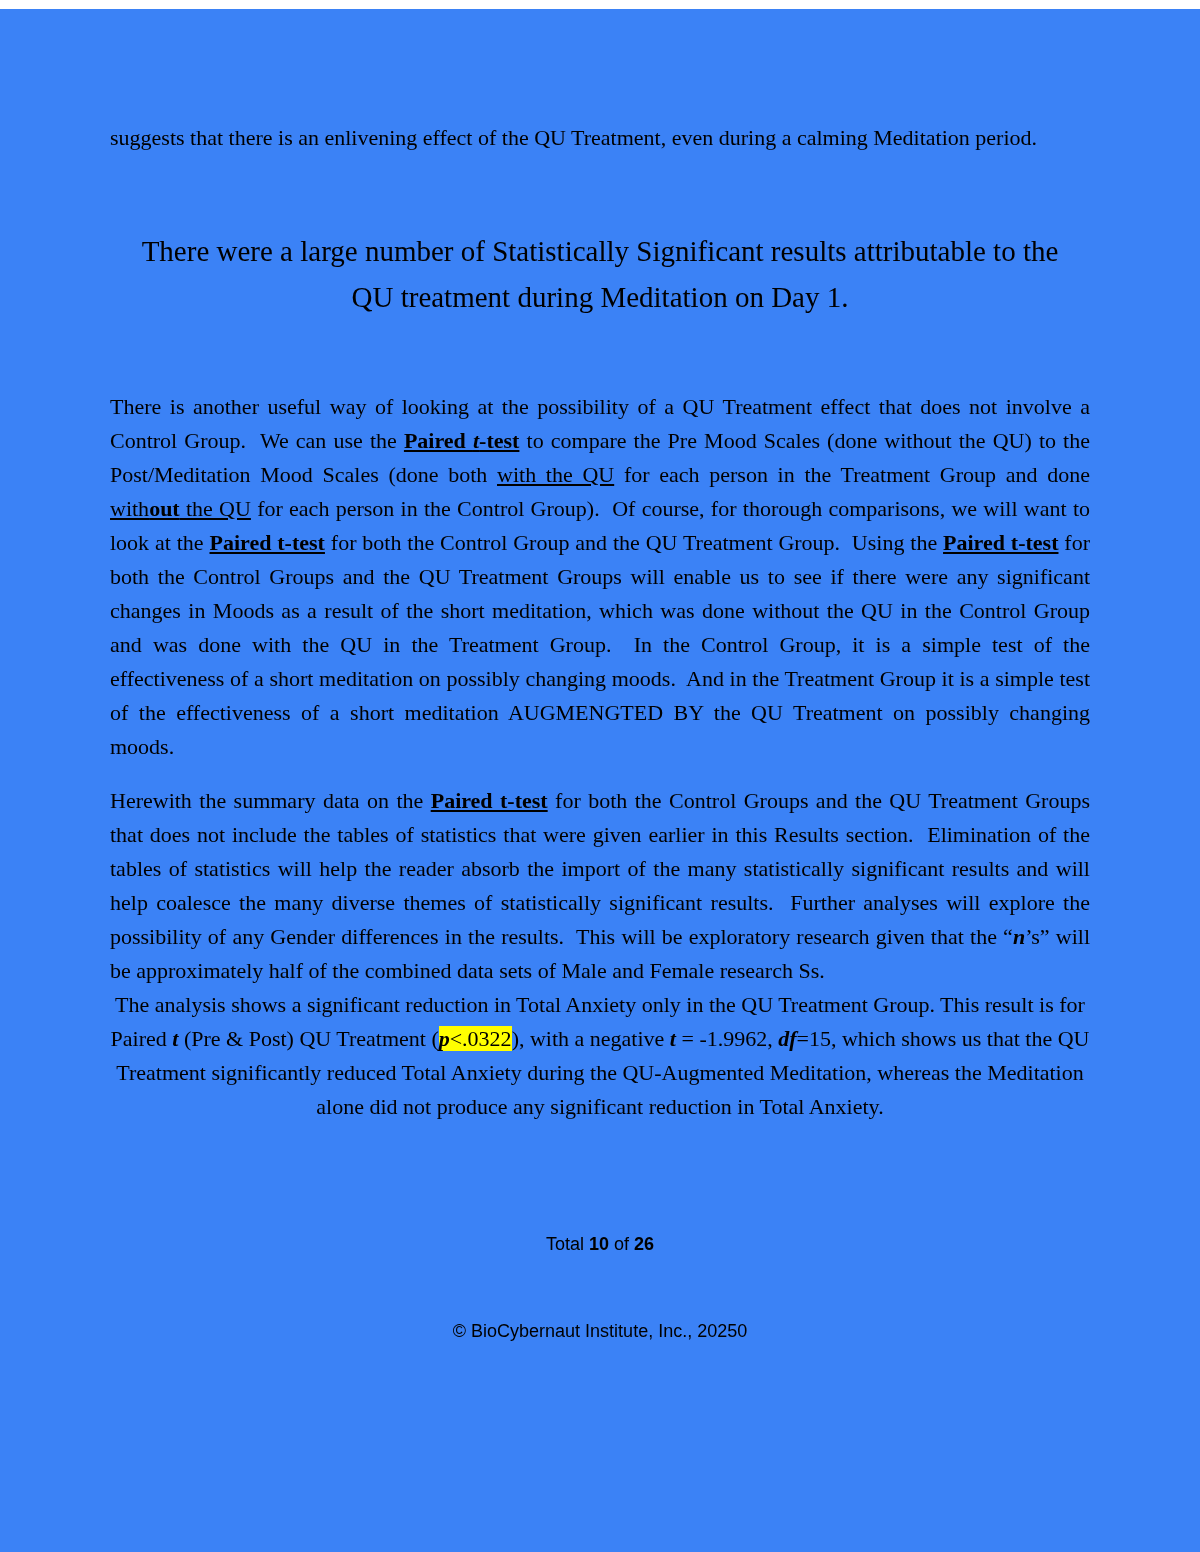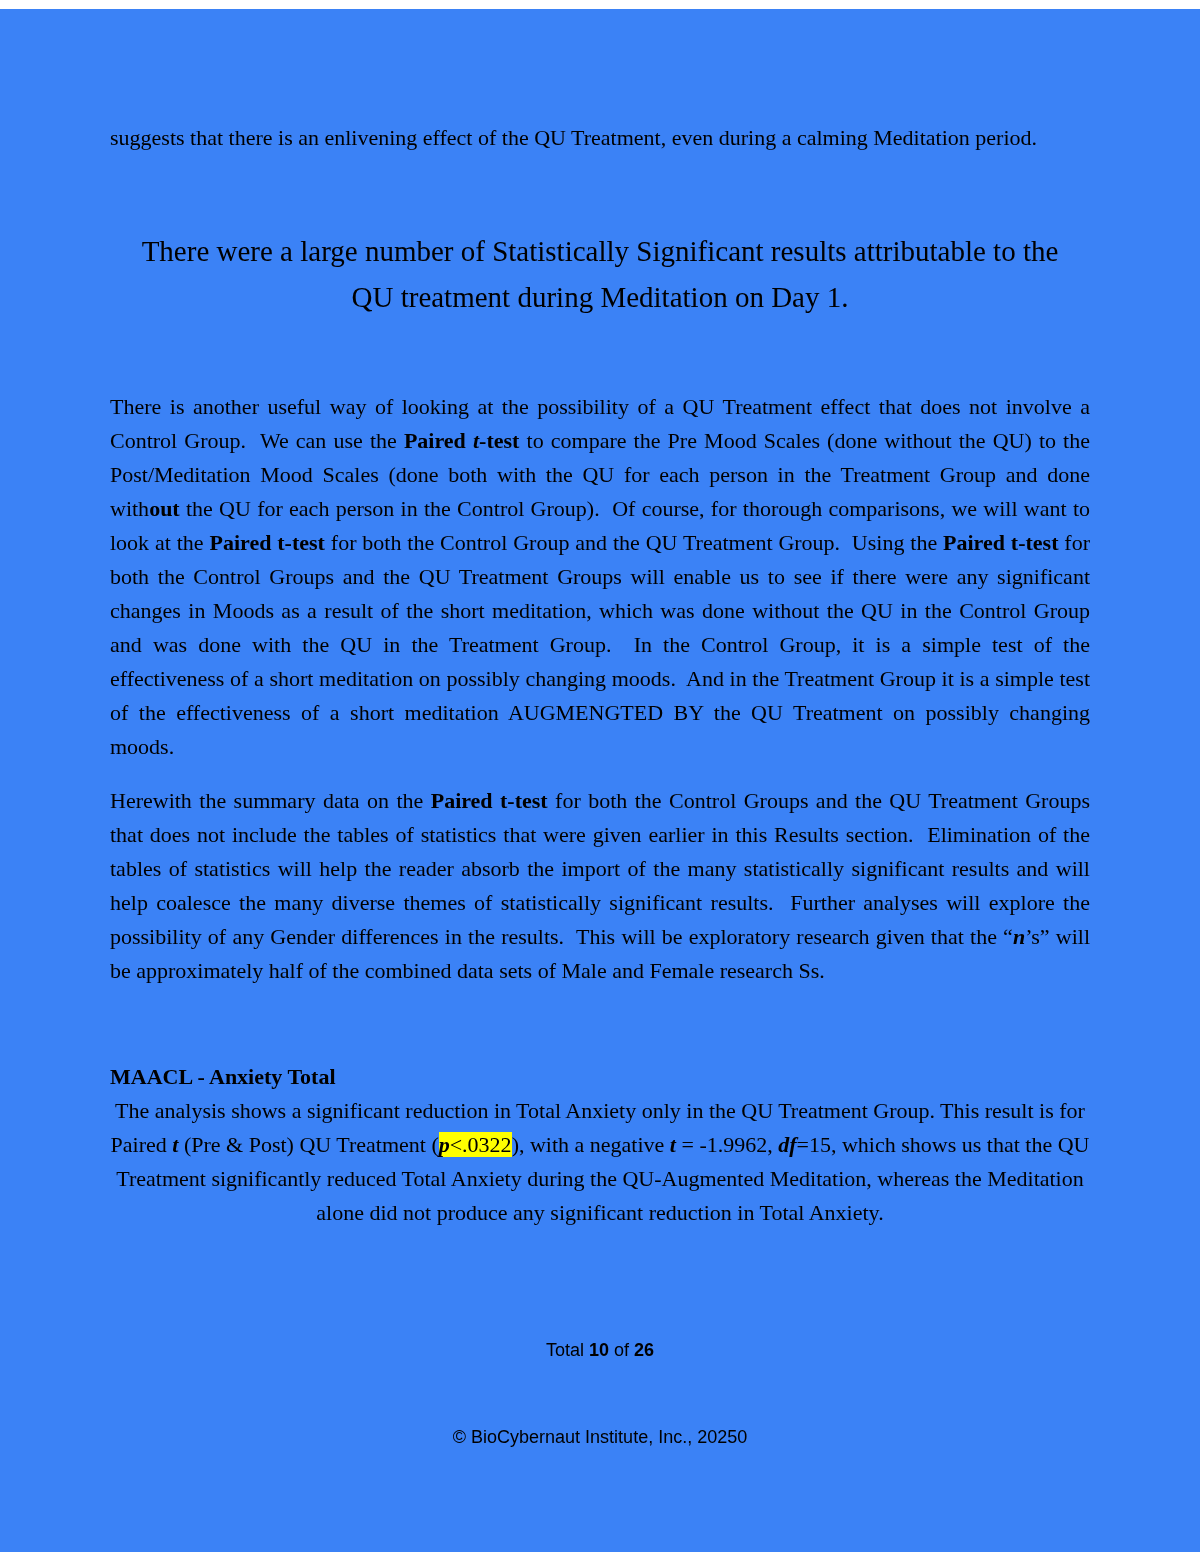--- a/index.html
+++ b/index.html
@@ -56,37 +56,36 @@
     font-size: 18px;
     line-height: 29px;
     white-space: pre-wrap;
   }
   .footer div {
     margin: 0;
   }
   
   .run-b { font-weight: bold; }
   .run-i { font-style: italic; }
-  .run-u { }
+  .run-u { text-decoration: underline; }
   .run-h { background: #ffff00; }
 </style>
 </head>
 <body>
 
 <div class="page">
 
   <p class="body-para"><span>suggests that there is an enlivening effect of the QU Treatment, even during a calming Meditation period.</span></p>
 
   <div class="main-heading">There were a large number of Statistically Significant results attributable to the QU treatment during Meditation on Day 1.</div>
 
   <p class="body-para"><span>There is another useful way of looking at the possibility of a QU Treatment effect that does not involve a Control Group.  We can use the </span><span class="run-b run-u">Paired </span><span class="run-b run-i run-u">t</span><span class="run-b run-u">-test</span><span> to compare the Pre Mood Scales (done without the QU) to the Post/Meditation Mood Scales (done both </span><span class="run-u">with the QU</span><span> for each person in the Treatment Group and done </span><span class="run-u">with</span><span class="run-b run-u">out</span><span class="run-u"> the QU</span><span> for each person in the Control Group).  Of course, for thorough comparisons, we will want to look at the </span><span class="run-b run-u">Paired t-test</span><span> for both the Control Group and the QU Treatment Group.  Using the </span><span class="run-b run-u">Paired t-test</span><span> for both the Control Groups and the QU Treatment Groups will enable us to see if there were any significant changes in Moods as a result of the short meditation, which was done without the QU in the Control Group and was done with the QU in the Treatment Group.  In the Control Group, it is a simple test of the effectiveness of a short meditation on possibly changing moods.  And in the Treatment Group it is a simple test of the effectiveness of a short meditation AUGMENGTED BY the QU Treatment on possibly changing moods.</span></p>
 
   <p class="body-para para-gap"><span>Herewith the summary data on the </span><span class="run-b run-u">Paired t-test</span><span> for both the Control Groups and the QU Treatment Groups that does not include the tables of statistics that were given earlier in this Results section.  Elimination of the tables of statistics will help the reader absorb the import of the many statistically significant results and will help coalesce the many diverse themes of statistically significant results.  Further analyses will explore the possibility of any Gender differences in the results.  This will be exploratory research given that the “</span><span class="run-b run-i">n</span><span>’s” will be approximately half of the combined data sets of Male and Female research Ss.</span></p>
 
-  <div class="section-heading">MAACL - Anxiety Total</div>
 
   <p class="body-para left-align"><span>The analysis shows a significant reduction in Total Anxiety only in the QU Treatment Group. This result is for Paired </span><span class="run-b run-i">t</span><span> (Pre &amp; Post) QU Treatment (</span><span class="run-b run-i run-h">p</span><span class="run-h">&lt;.0322</span><span>), with a negative </span><span class="run-b run-i">t</span><span> = -1.9962, </span><span class="run-b run-i">df</span><span>=15, which shows us that the QU Treatment significantly reduced Total Anxiety during the QU-Augmented Meditation, whereas the Meditation alone did not produce any significant reduction in Total Anxiety.</span></p>
 
   <div class="footer">
     <div><span>Total </span><span class="run-b">10</span><span> of </span><span class="run-b">26</span></div>
     <div>© BioCybernaut Institute, Inc., 20250</div>
   </div>
 
 </div>
 

